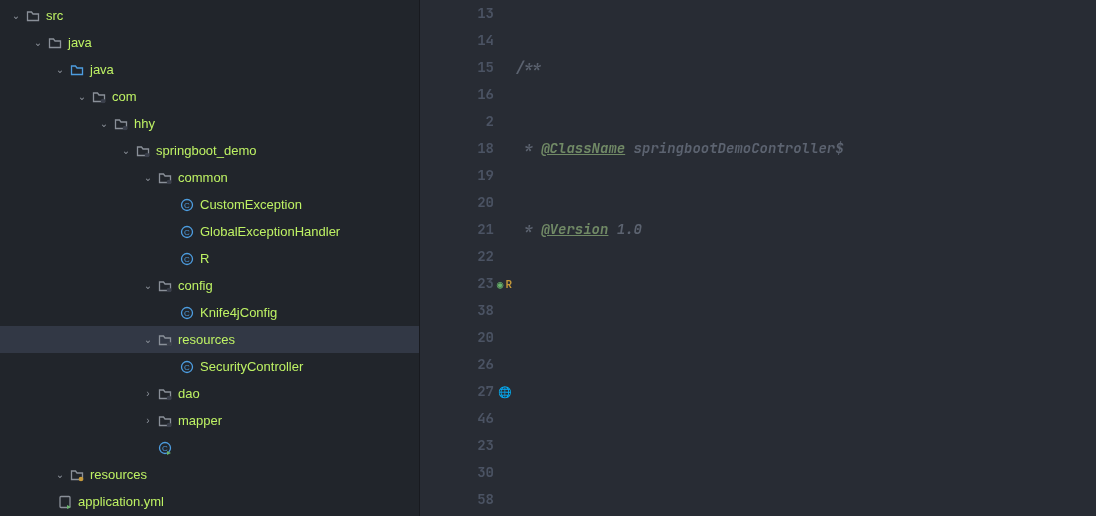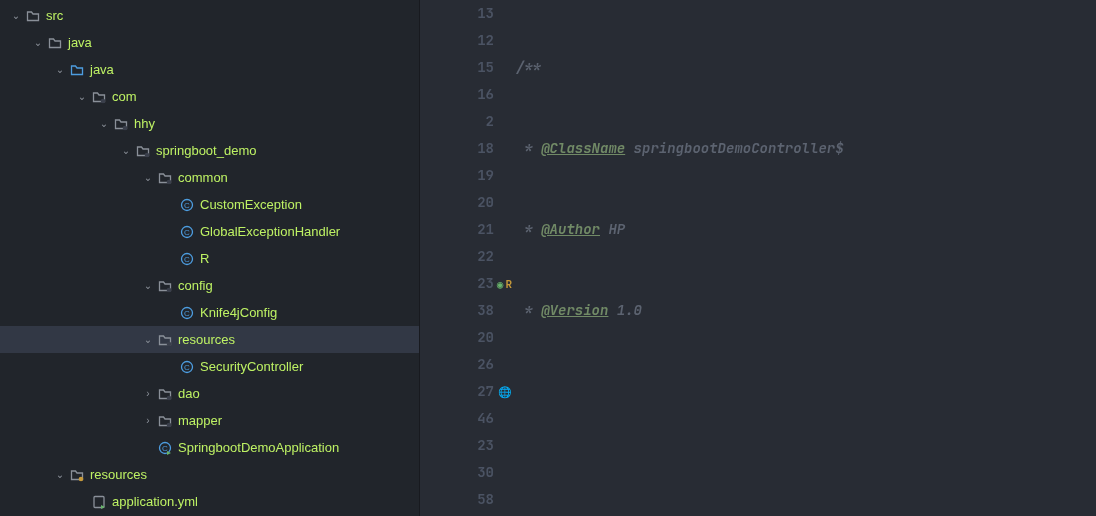--- a/index.html
+++ b/index.html
@@ -256,47 +256,46 @@
       </div>
       <div class="tree-row" style="padding-left: 140px;">
         <span class="chev empty">·</span>
         <span class="ico">
           <svg width="14" height="14">
             <circle cx="7" cy="7" r="5.5" fill="none" stroke="#4d9de0" stroke-width="1.3"></circle>
             <text x="7" y="10" text-anchor="middle" font-size="8" fill="#4d9de0">C</text>
             <path d="M9 10 l4 2 l-4 2 z" fill="#68b36b"></path>
           </svg>
         </span>
-        <span class="label">SpringbootDemoApplication</span>
       </div>
       <div class="tree-row" style="padding-left: 52px;">
         <span class="chev">⌄</span>
         <span class="ico">
           <svg width="14" height="14">
             <path class="folder-open" d="M1.5 3h4l1.5 2h5.5v6.5h-11z"></path>
             <circle cx="11" cy="11" r="2.3" fill="#c79a3a" stroke="none"></circle>
           </svg>
         </span>
         <span class="label">resources</span>
       </div>
-      <div class="tree-row" style="padding-left: 74px;">
+      <div class="tree-row" style="padding-left: 40px;">
         <span class="chev empty">·</span>
         <span class="ico">
           <svg width="14" height="14">
             <rect x="2" y="1.5" width="10" height="11" rx="1" class="file-y"></rect>
             <path d="M9 10 l4 2 l-4 2 z" fill="#68b36b"></path>
           </svg>
         </span>
         <span class="label">application.yml</span>
       </div>
     </div>
   <div class="editor">
     <div class="gutter" id="gutter">
         <div class="ln">13</div>
-        <div class="ln">12</div>
+        <div class="ln">14</div>
         <div class="ln">15</div>
         <div class="ln">16</div>
         <div class="ln">2</div>
         <div class="ln">18</div>
         <div class="ln">19</div>
         <div class="ln">20</div>
         <div class="ln">21</div>
         <div class="ln">22</div>
         <div class="ln">23<span class="gmark">
             <span style="color:#68b36b">◉</span>
@@ -309,21 +308,20 @@
             <span style="color:#6b98c7">🌐</span>
           </span></div>
         <div class="ln">46</div>
         <div class="ln">23</div>
         <div class="ln">30</div>
         <div class="ln">58</div>
       </div>
     <div class="code">
       <div class="cl"><span class="c">/**</span></div>
       <div class="cl"><span class="c"> * </span><span class="ca u">@ClassName</span><span class="c"> springbootDemoController$</span></div>
-      <div class="cl"><span class="c"> * </span><span class="ca u">@Author</span><span class="c"> HP</span></div>
       <div class="cl"><span class="c"> * </span><span class="ca u">@Version</span><span class="c"> 1.0</span></div>
       
       
       
       
       
       
       
       
       

